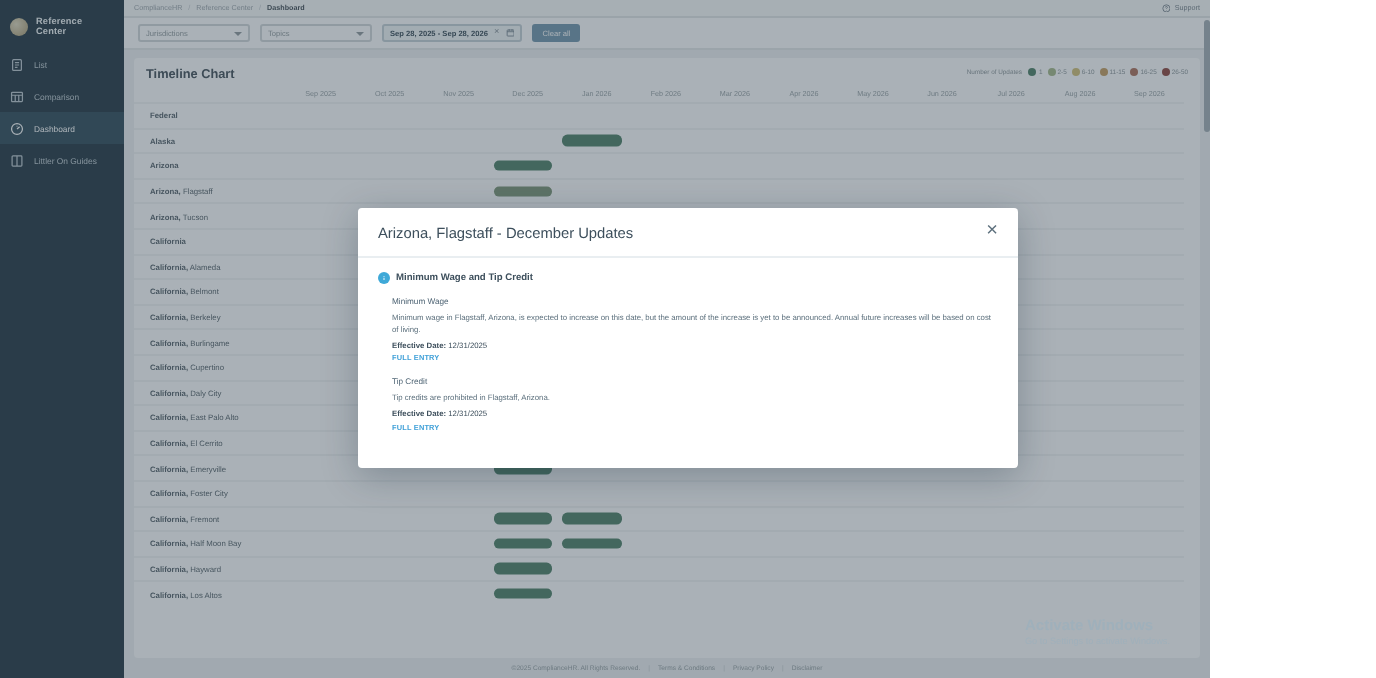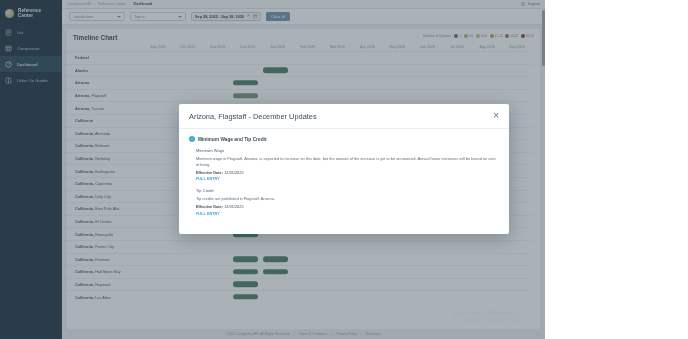--- a/index.html
+++ b/index.html
@@ -2,21 +2,21 @@
 <html><head>
 <meta charset="utf-8">
 <style>
   * { box-sizing: border-box; margin: 0; padding: 0; }
   html, body {
     width: 688px; height: 339px;
     font-family: "Liberation Sans", sans-serif;
     overflow: hidden;
     background: #ffffff;
   }
-  #app { position: relative; width: 545px; height: 339px; }
+  #app { position: relative; width: 605px; height: 339px; }
 
   
   #page {
     position: absolute; inset: 0;
     display: flex;
     filter: saturate(0.55);
   }
   #page::after {
     content: ""; position: absolute; inset: 0;
     background: rgba(40,72,95,0.42);

